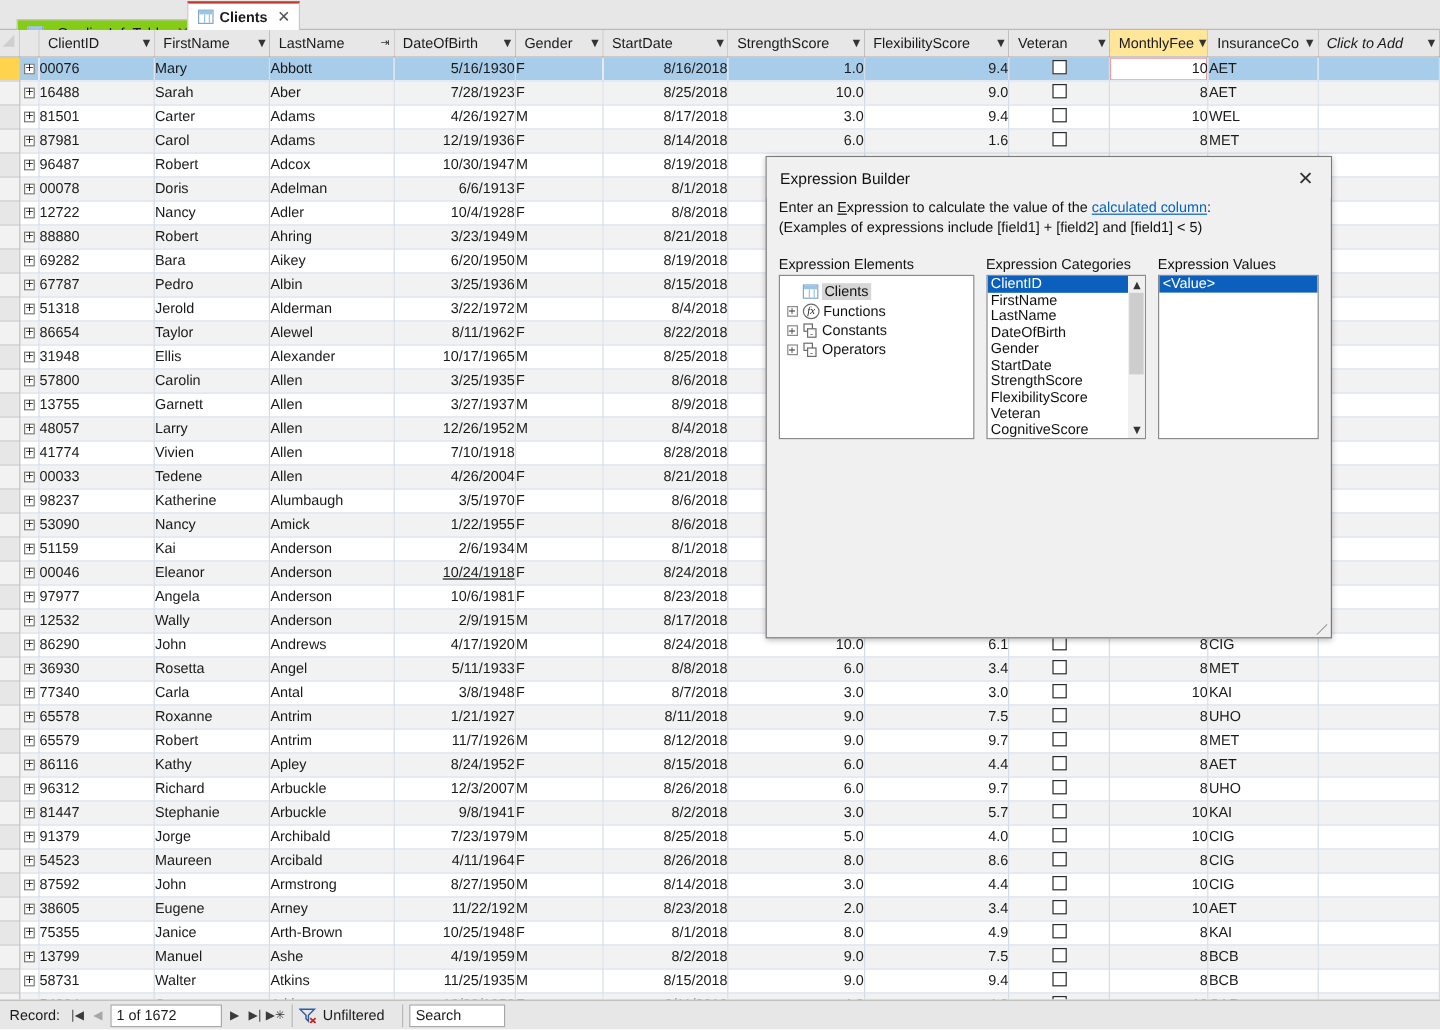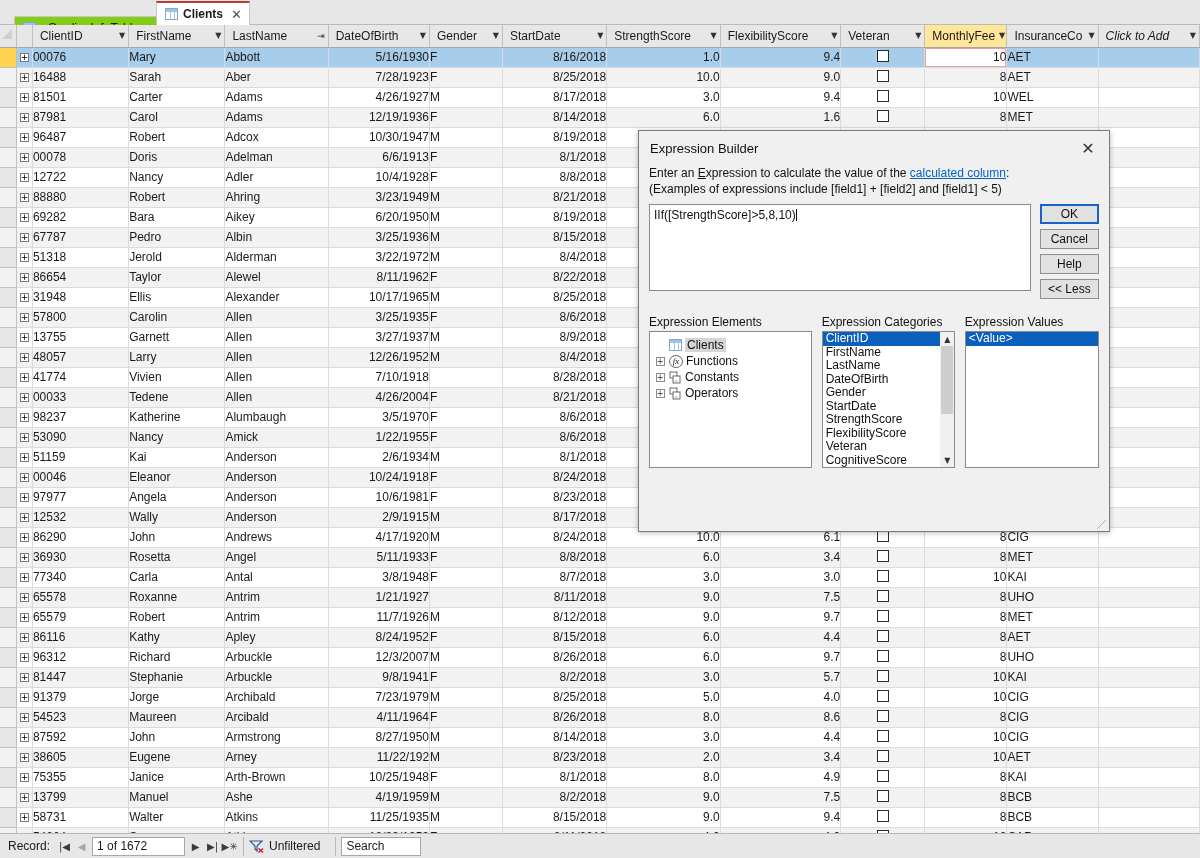--- a/index.html
+++ b/index.html
@@ -673,21 +673,21 @@
             <td class="num feecell" style="width: 81px;"></td>
             <td style="width: 90px;"></td>
             <td style="width: 100px;"></td>
           </tr>
           <tr class="alt">
             <td class="sel-marker"></td>
             <td class="exp-marker"><span class="plusbox">+</span></td>
             <td style="width: 95px;">00046</td>
             <td style="width: 95px;">Eleanor</td>
             <td style="width: 102px;">Anderson</td>
-            <td class="num" style="width: 100px;">10/24/1918</td>
+            <td class="num" style="width: 100px; text-decoration: underline;">10/24/1918</td>
             <td style="width: 72px;">F</td>
             <td class="num" style="width: 103px;">8/24/2018</td>
             <td class="num" style="width: 112px;"></td>
             <td class="num" style="width: 119px;"></td>
             <td class="chkcell" style="width: 83px;"><span class="chk"></span></td>
             <td class="num feecell" style="width: 81px;"></td>
             <td style="width: 90px;"></td>
             <td style="width: 100px;"></td>
           </tr>
           <tr>
@@ -987,29 +987,20 @@
       <span class="t">Expression Builder</span>
       <span class="dlg-close">✕</span>
     </div>
 
     <div class="dlg-body">
       <div class="dlg-line">
         <span>Enter an </span><span class="u">E</span><span>xpression to calculate the value of the </span><a href="#">calculated column</a><span>:</span>
       </div>
       <div class="dlg-line">(Examples of expressions include [field1] + [field2] and [field1] &lt; 5)</div>
 
-      <div class="expr-row">
-        <div class="expr-input"><span>IIf([StrengthScore]&gt;5,8,10)</span><span class="caret"></span></div>
-        <div class="btncol" id="dlg-buttons">
-            <div class="dbtn default">OK</div>
-            <div class="dbtn">Cancel</div>
-            <div class="dbtn">Help</div>
-            <div class="dbtn">&lt;&lt; Less</div>
-          </div>
-      </div>
     </div>
 
     <div class="panes">
       <div class="pane1">
         <div class="pane-title">Expression Elements</div>
         <div class="pane-box" id="elements-list">
             <div class="tree-item">
               <span class="tree-indent"></span>
               <span class="ico-table"></span>
               <span class="sel-text">Clients</span>

